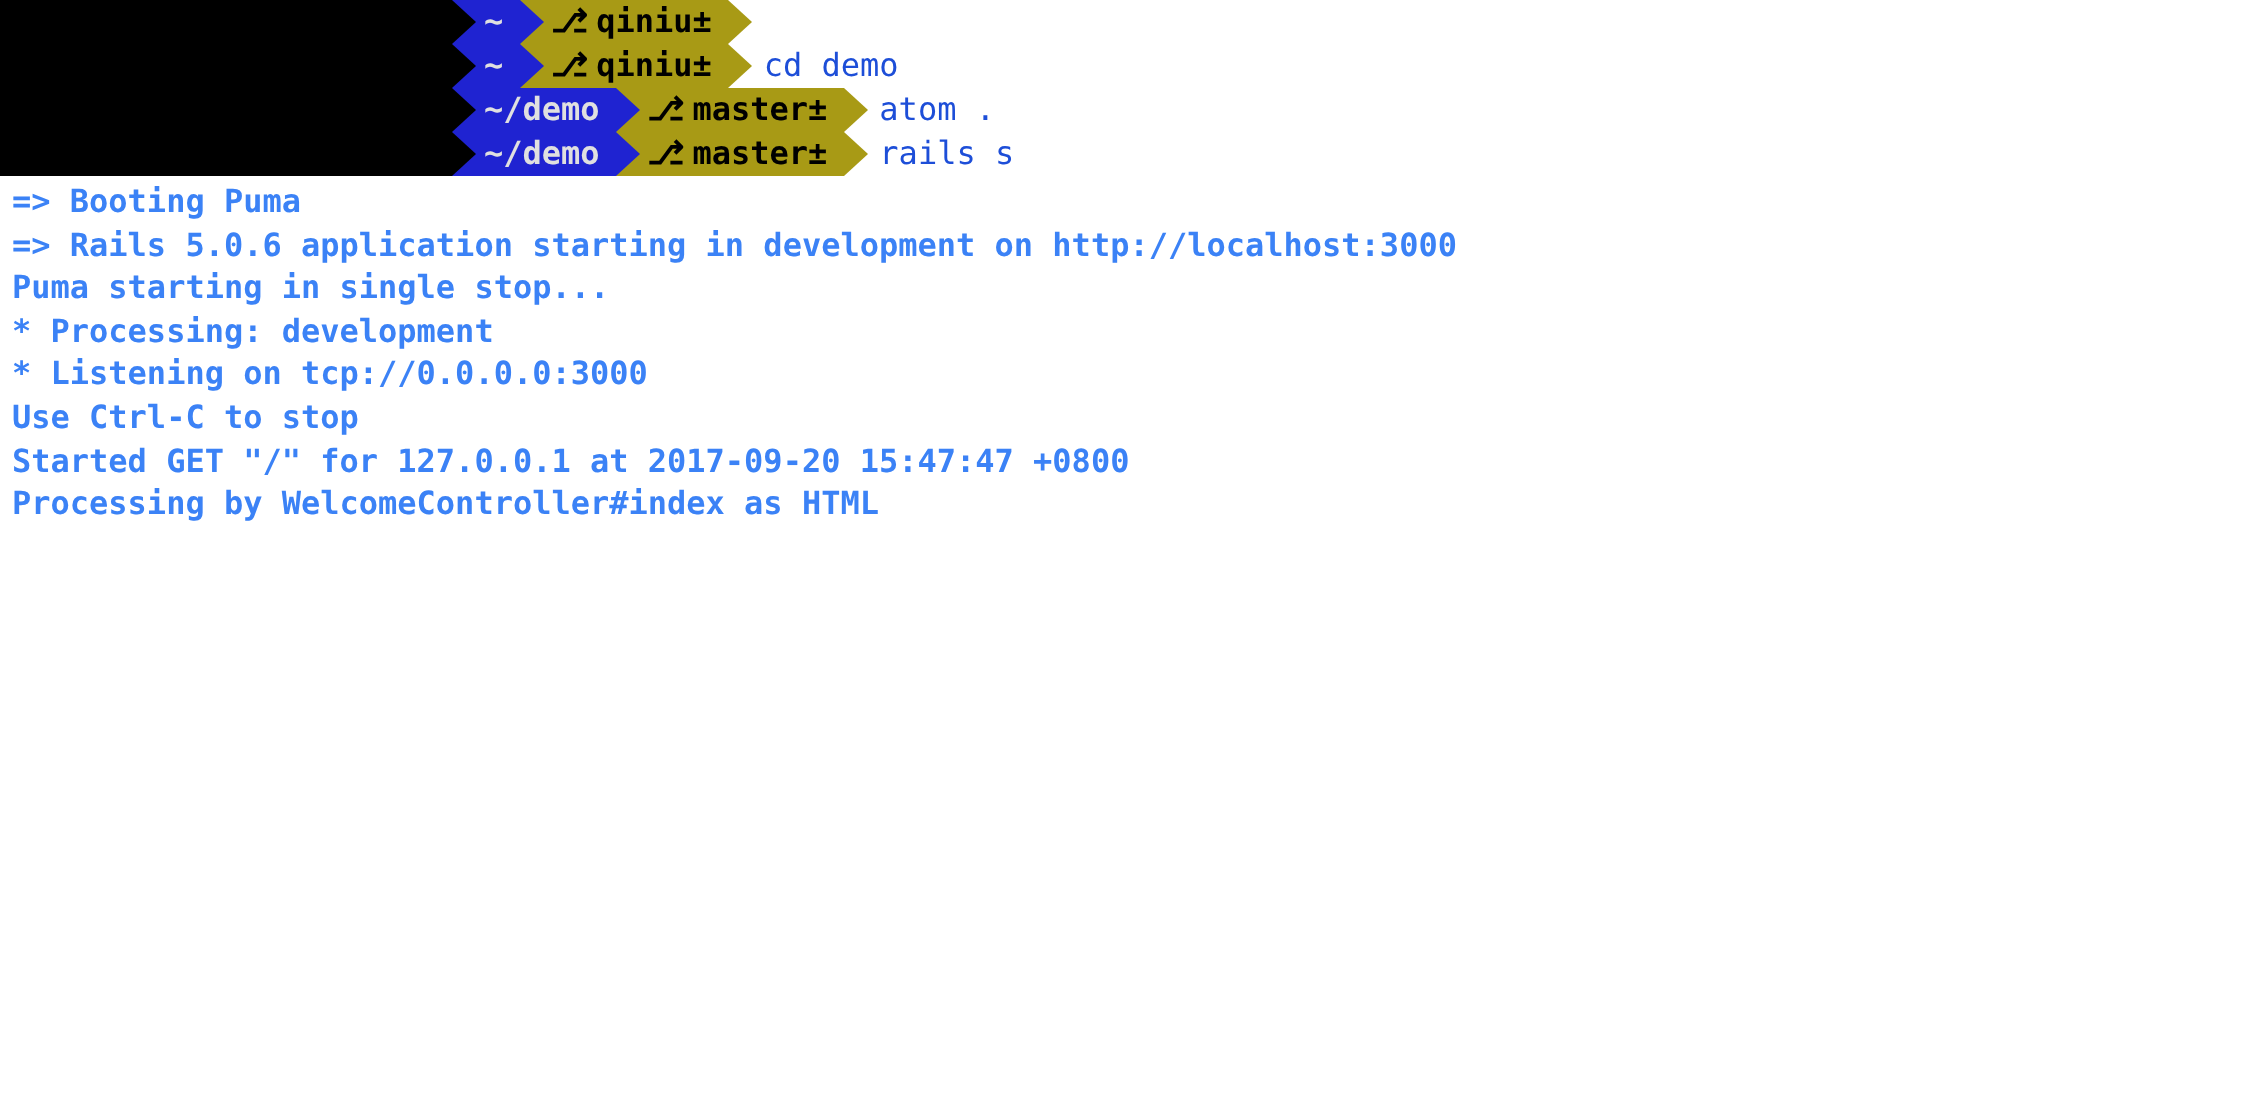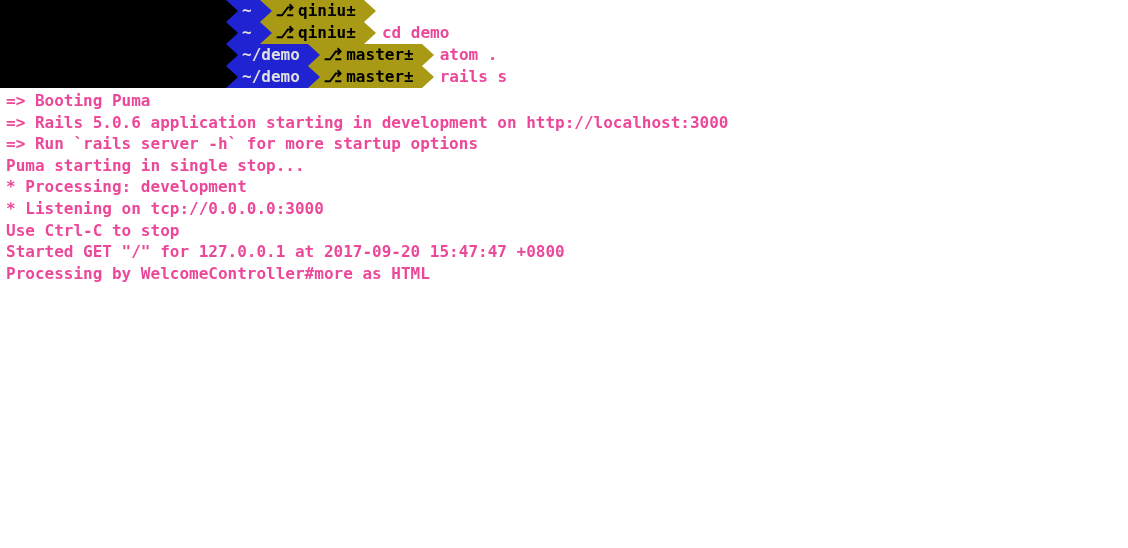--- a/index.html
+++ b/index.html
@@ -44,28 +44,28 @@
       height: 22px;
     }
     .arrow-bg-blue  { background: #1f23d1; }
     .arrow-bg-olive { background: #a89a15; }
     .arrow-bg-white { background: #ffffff; }
 
     .cmd {
       display: inline-flex;
       align-items: center;
       padding-left: 6px;
-      color: #ec4899;
-      font-weight: bold;
+      color: #1d4ed8;
+      font-weight: normal;
     }
 
     .output {
       padding: 2px 0 0 6px;
       font-weight: bold;
-      color: #ec4899;
+      color: #3b82f6;
     }
     .output .line { display: block; }
 
     .git-icon {
       display: inline-block;
       margin-right: 4px;
     }
 
     .seg.blue .path { color: #e0e0e0; }
     .seg.black-spacer {
@@ -159,22 +159,21 @@
       </div>
     <div class="arrow-wrap arrow-bg-white">
         <div class="arrow from-olive"></div>
       </div>
     <div class="cmd">rails s</div>
   </div>
 
   <div class="output">
     <span class="line">=&gt; Booting Puma</span>
     <span class="line">=&gt; Rails 5.0.6 application starting in development on http://localhost:3000</span>
-    <span class="line">=&gt; Run `rails server -h` for more startup options</span>
     <span class="line">Puma starting in single stop...</span>
     <span class="line">* Processing: development</span>
     <span class="line">* Listening on tcp://0.0.0.0:3000</span>
     <span class="line">Use Ctrl-C to stop</span>
     <span class="line">Started GET "/" for 127.0.0.1 at 2017-09-20 15:47:47 +0800</span>
-    <span class="line">Processing by WelcomeController#more as HTML</span>
+    <span class="line">Processing by WelcomeController#index as HTML</span>
   </div>
 
 </div>
 
 </body></html>

